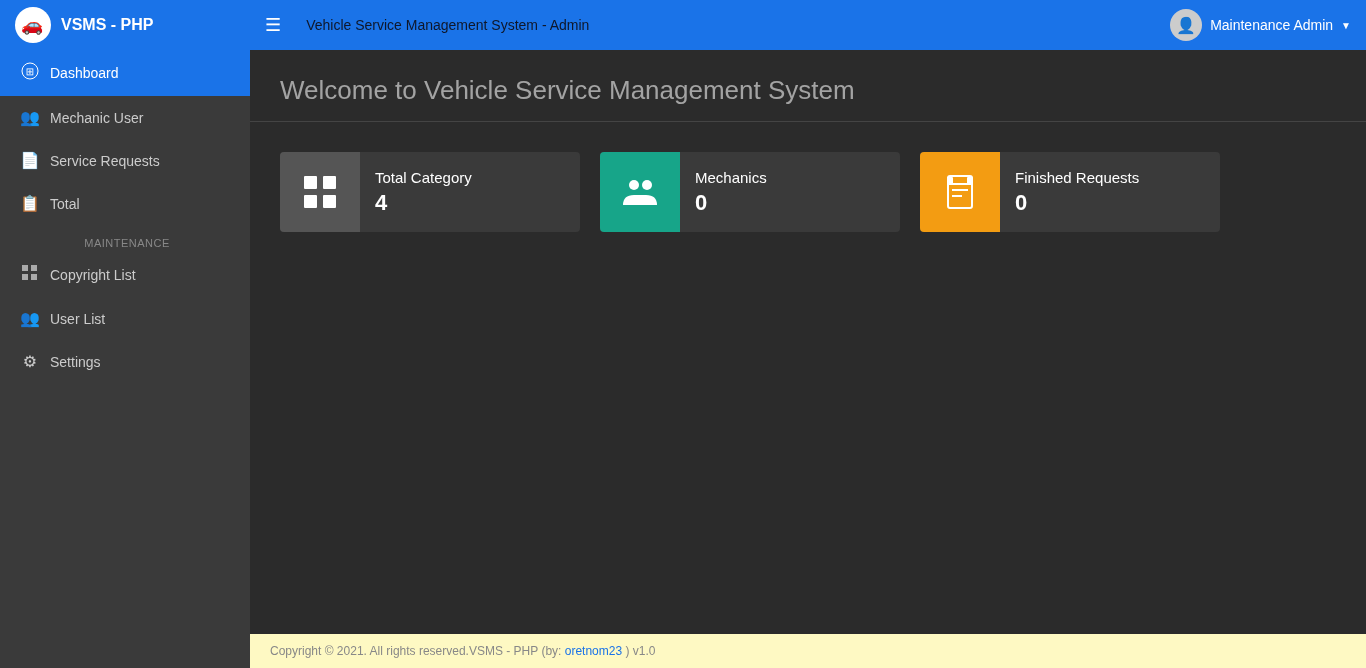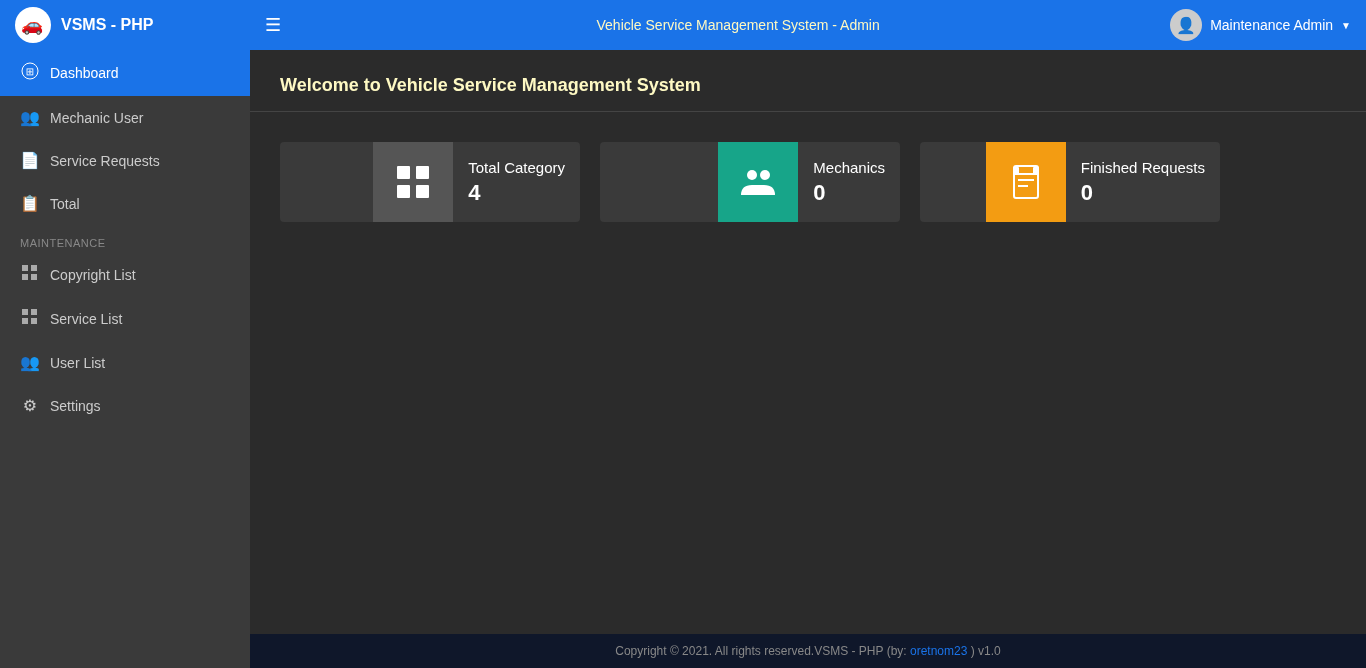--- a/index.html
+++ b/index.html
@@ -30,24 +30,23 @@
       background: #fff;
       display: flex;
       align-items: center;
       justify-content: center;
       font-size: 18px;
       color: #1a73e8;
       flex-shrink: 0;
     }
     .navbar-title {
       flex: 1;
-      color: #fef9c3;
+      color: #0f172a;
       font-size: 14px;
       padding-left: 10px;
-      text-align: center;
     }
     .navbar-toggle {
       color: #fff;
       font-size: 18px;
       cursor: pointer;
       margin-right: 15px;
     }
     .navbar-right {
       display: flex;
       align-items: center;
@@ -105,38 +104,39 @@
       font-size: 16px;
       width: 20px;
       text-align: center;
     }
     .sidebar-section-label {
       padding: 12px 16px 4px 20px;
       font-size: 11px;
       color: #888;
       text-transform: uppercase;
       letter-spacing: 0.5px;
+      text-align: center;
     }
 
     
     .content {
       flex: 1;
       background: #2b2b2b;
       display: flex;
       flex-direction: column;
       overflow-y: auto;
     }
     .content-header {
       padding: 25px 30px 15px 30px;
       border-bottom: 1px solid #444;
     }
     .content-header h1 {
-      color: #fef9c3;
-      font-size: 18px;
-      font-weight: bold;
+      color: #a3a3a3;
+      font-size: 26px;
+      font-weight: normal;
     }
     .content-body {
       padding: 30px;
       flex: 1;
     }
 
     
     .stats-row {
       display: flex;
       gap: 20px;
@@ -144,21 +144,20 @@
     }
     .stat-card {
       display: flex;
       align-items: center;
       background: #3a3a3a;
       border-radius: 4px;
       overflow: hidden;
       min-width: 260px;
       flex: 1;
       max-width: 300px;
-      justify-content: flex-end;
     }
     .stat-icon-box {
       width: 80px;
       height: 80px;
       display: flex;
       align-items: center;
       justify-content: center;
       flex-shrink: 0;
       font-size: 30px;
       color: #fff;
@@ -177,26 +176,26 @@
       font-weight: 500;
       margin-bottom: 4px;
     }
     .stat-value {
       font-size: 22px;
       font-weight: bold;
     }
 
     
     .footer {
-      background: #0f172a;
+      background: #fef9c3;
       padding: 10px 20px;
       font-size: 12px;
       color: #888;
       display: flex;
-      justify-content: center;
+      justify-content: flex-start;
       align-items: center;
       flex-shrink: 0;
     }
     .footer a {
       color: #1a73e8;
       text-decoration: none;
     }
   </style>
 </head>
 <body>
@@ -248,31 +247,20 @@
         <svg width="16" height="16" viewBox="0 0 16 16" fill="none">
           <rect x="0" y="0" width="6" height="6" fill="#aaa"></rect>
           <rect x="9" y="0" width="6" height="6" fill="#aaa"></rect>
           <rect x="0" y="9" width="6" height="6" fill="#aaa"></rect>
           <rect x="9" y="9" width="6" height="6" fill="#aaa"></rect>
         </svg>
       </span>
       <span>Copyright List</span>
     </div>
     <div class="sidebar-item">
-      <span class="icon">
-        <svg width="16" height="16" viewBox="0 0 16 16" fill="none">
-          <rect x="0" y="0" width="6" height="6" fill="#aaa"></rect>
-          <rect x="9" y="0" width="6" height="6" fill="#aaa"></rect>
-          <rect x="0" y="9" width="6" height="6" fill="#aaa"></rect>
-          <rect x="9" y="9" width="6" height="6" fill="#aaa"></rect>
-        </svg>
-      </span>
-      <span>Service List</span>
-    </div>
-    <div class="sidebar-item">
       <span class="icon">👥</span>
       <span>User List</span>
     </div>
     <div class="sidebar-item">
       <span class="icon">⚙</span>
       <span>Settings</span>
     </div>
   </div>
 
   <div class="content">

